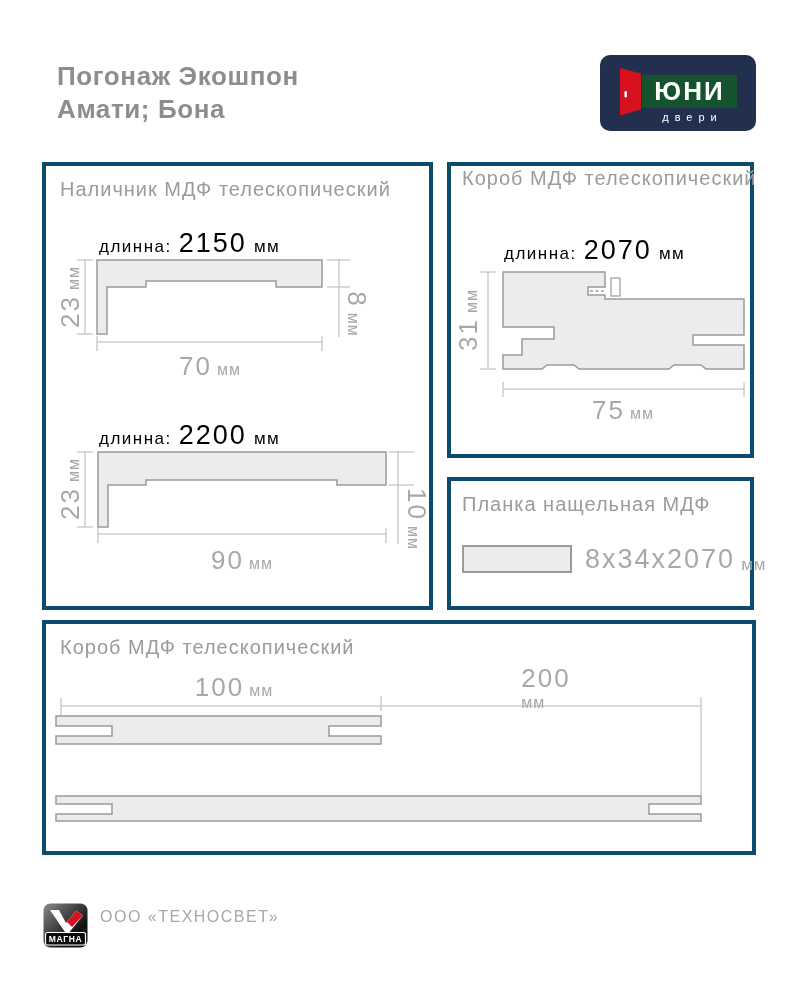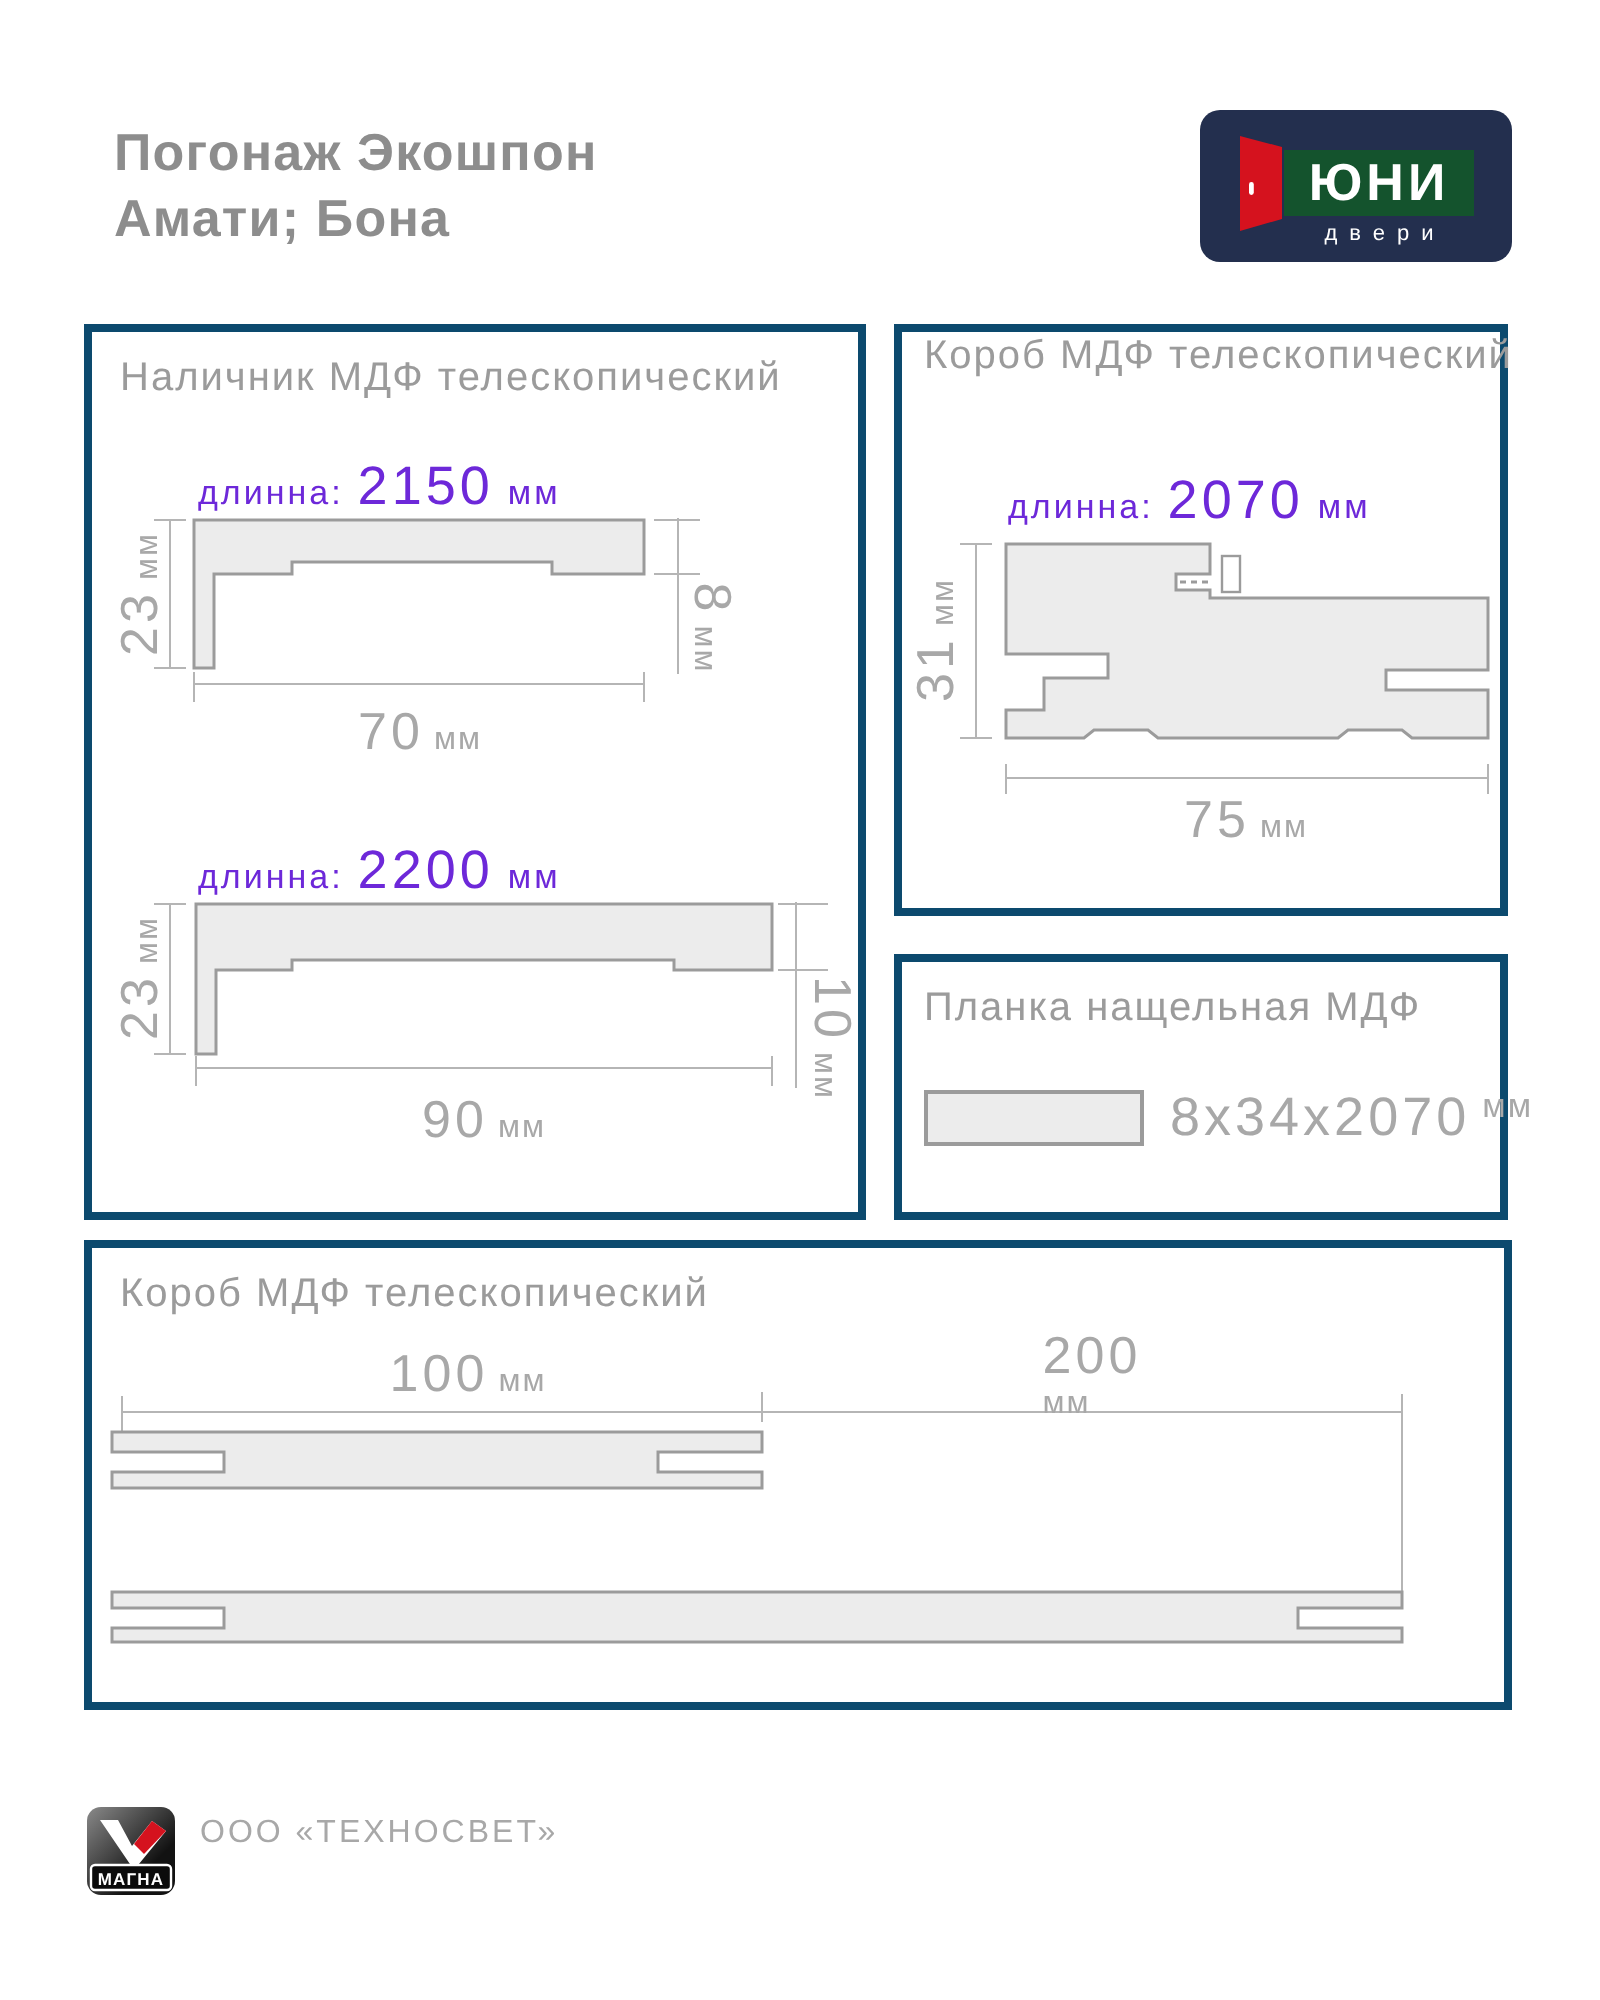--- a/index.html
+++ b/index.html
@@ -29,41 +29,41 @@
   }
   
   .panel{position:absolute;border:4px solid #0c4a6e;background:#fff;box-sizing:border-box;}
   .panel-title{
     position:absolute;font-size:20px;color:#9b9b9b;letter-spacing:1px;white-space:nowrap;
   }
   .panel svg.drawing{position:absolute;left:0;top:0;}
   
   .len-label{
     position:absolute;display:flex;align-items:baseline;gap:7px;
-    color:#6d28d9;white-space:nowrap;
+    color:#000000;white-space:nowrap;
   }
   .len-label .sm{font-size:17px;letter-spacing:1.5px;}
   .len-label .bg{font-size:27px;letter-spacing:2px;}
   .dim-label{
     position:absolute;color:#a8a8a8;white-space:nowrap;
     display:flex;align-items:baseline;
     transform:translate(-50%,-50%);
   }
   .dim-label .bg{font-size:26px;letter-spacing:2px;}
   .dim-label .sm{font-size:16px;margin-left:5px;letter-spacing:1px;}
   .rot-up{transform:translate(-50%,-50%) rotate(-90deg);}
   .rot-down{transform:translate(-50%,-50%) rotate(90deg);}
   
   .planka-rect{
     position:absolute;left:11px;top:64px;width:110px;height:28px;
     background:#ececec;border:2px solid #9b9b9b;box-sizing:border-box;
   }
   .planka-size{
     position:absolute;left:134px;top:78px;transform:translateY(-50%);
-    display:flex;align-items:flex-start;color:#a8a8a8;white-space:nowrap;
+    display:flex;align-items:flex-end;color:#a8a8a8;white-space:nowrap;
   }
   .planka-size .bg{font-size:27px;letter-spacing:2px;}
   .planka-size .sm{font-size:17px;margin-left:6px;letter-spacing:1px;}
   
   .magna-logo{position:absolute;left:43px;top:903px;}
   .company-name{
     position:absolute;left:100px;top:908px;
     font-size:16px;color:#a8a8a8;letter-spacing:1.5px;white-space:nowrap;
   }
   

